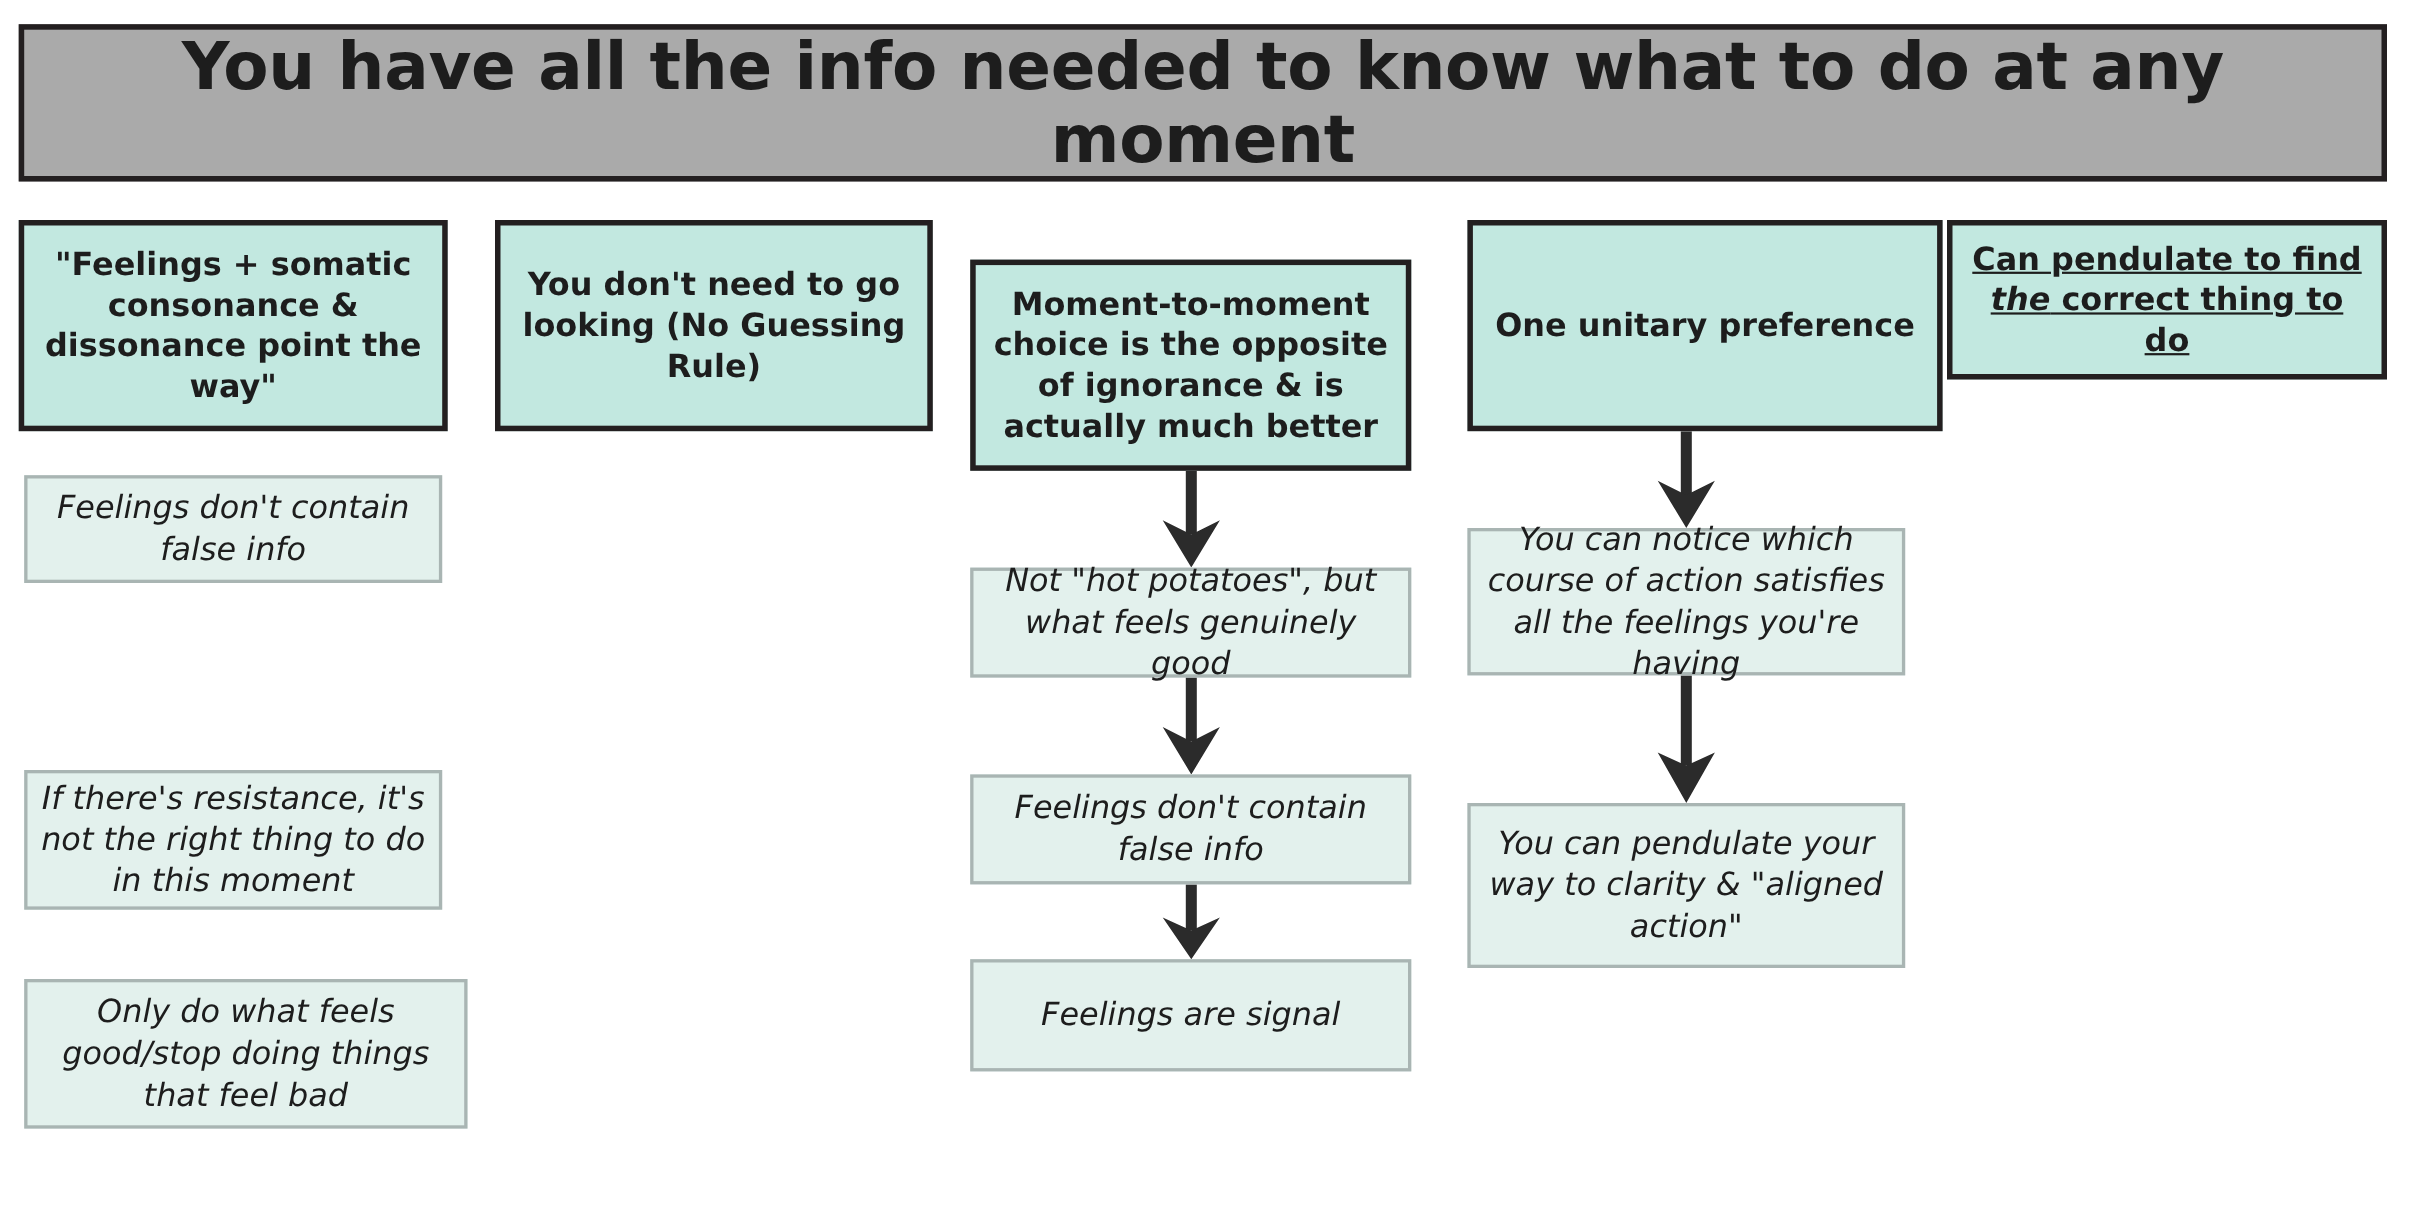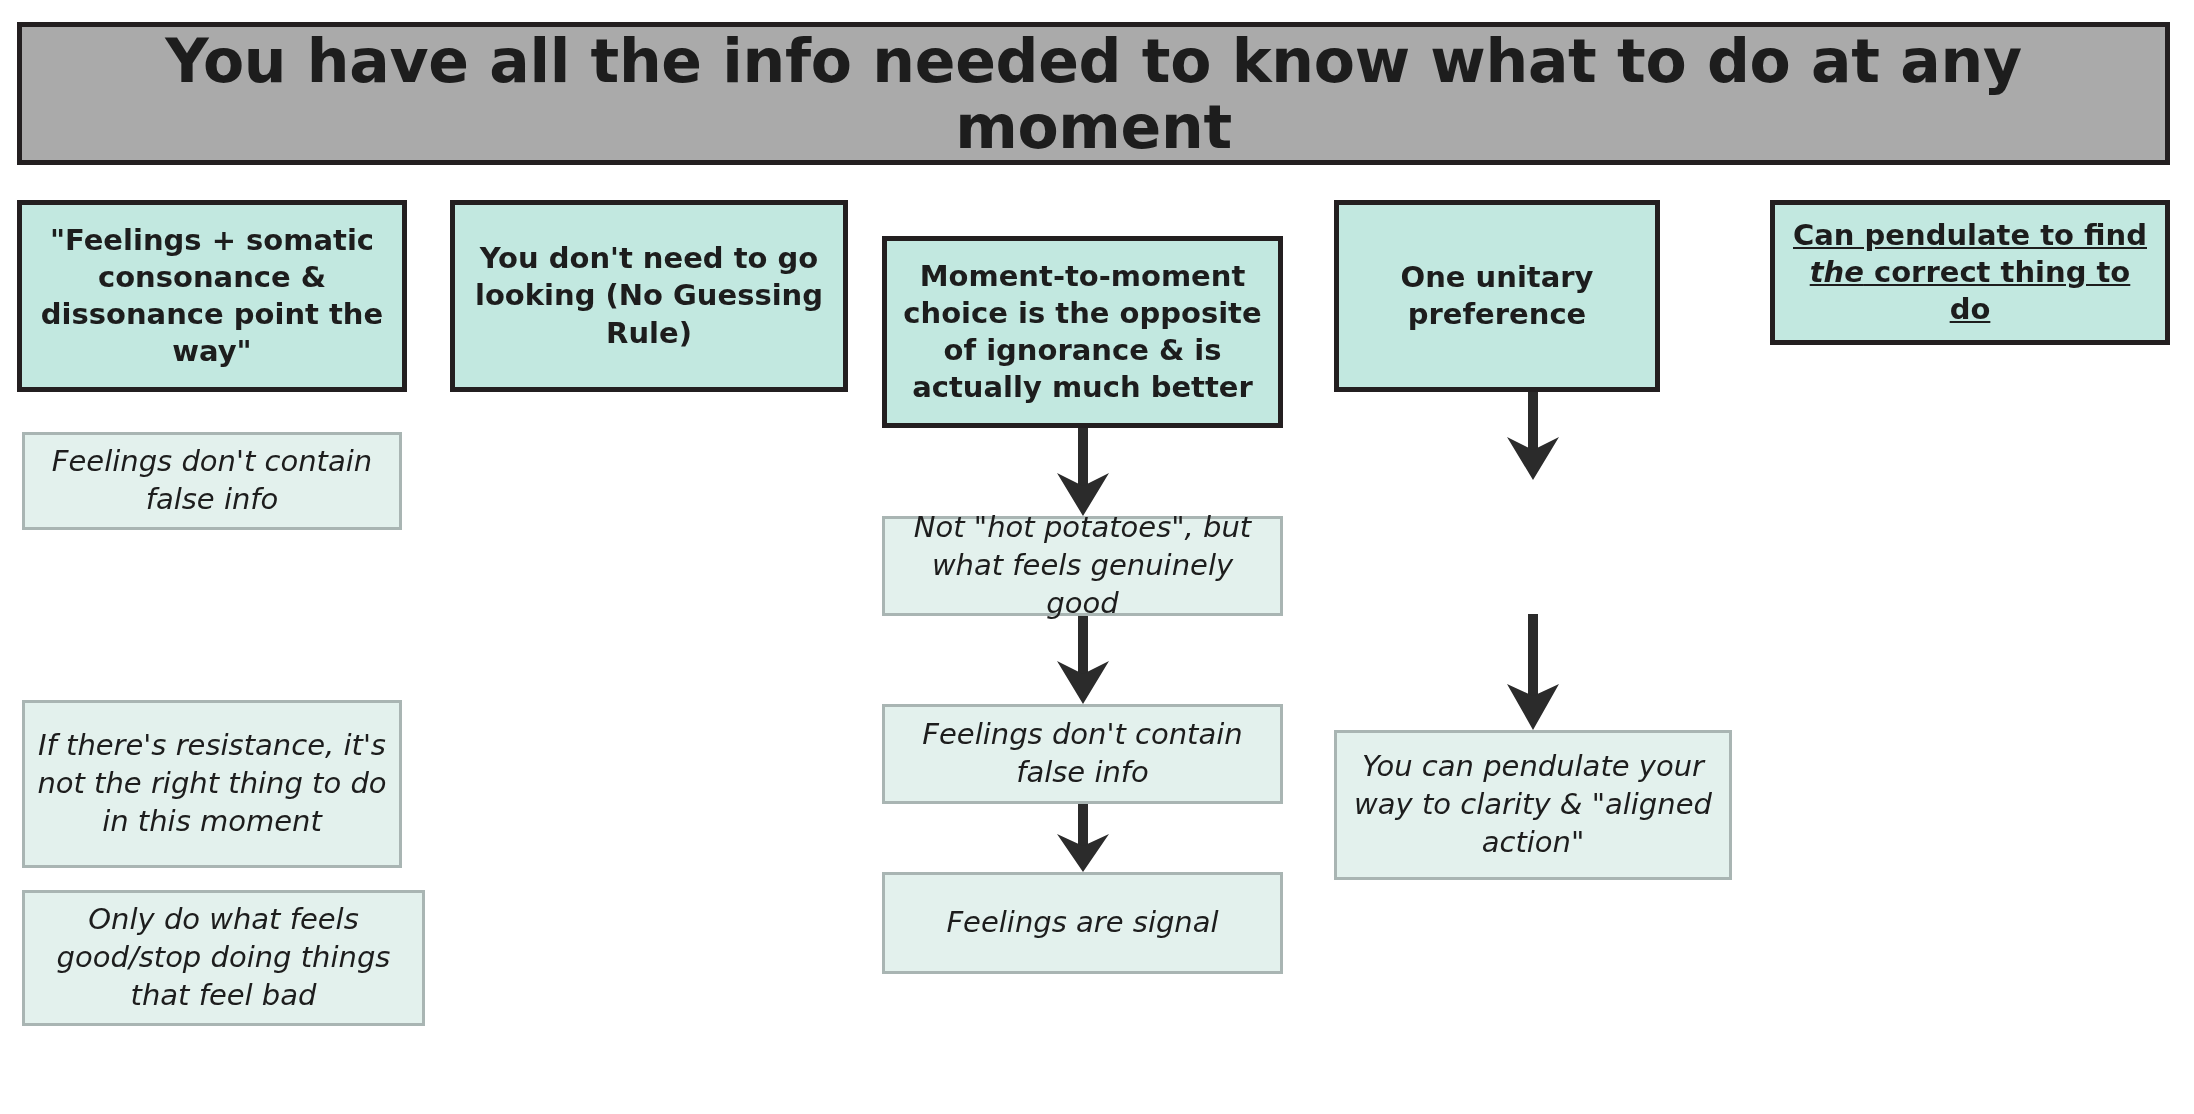--- a/index.html
+++ b/index.html
@@ -102,21 +102,21 @@
 
   <div class="head-box" style="height:192px;">
     <div class="head-text">"Feelings + somatic consonance &amp; dissonance point the way"</div>
   </div>
 
   <div class="sub-box" style="position:absolute; left:5px; top:232px; width:380px; height:98px;">
     <div class="sub-text">Feelings don't contain false info</div>
   </div>
 
 
-  <div class="sub-box" style="position:absolute; left:5px; top:500px; width:380px; height:168px;">
+  <div class="sub-box" style="position:absolute; left:5px; top:500px; width:380px; height:127px;">
     <div class="sub-text">If there's resistance, it's not the right thing to do in this moment</div>
   </div>
 
   <div class="sub-box" style="position:absolute; left:5px; top:690px; width:403px; height:136px;text-align:center;">
     <div class="sub-text">Only do what feels good/stop doing things that feel bad</div>
   </div>
 </div>
 
 <div class="column" id="col2" style="left:450px; width:398px;border-radius:20px;">
 
@@ -158,33 +158,36 @@
       <rect x="25" y="0" width="10" height="42" fill="#2b2b2b"></rect>
       <path d="M 4 30 L 30 68 L 56 30 L 30 42 Z" fill="#2b2b2b"></path>
     </svg>
   </div>
 
   <div class="sub-box" style="position:absolute; left:0px; top:636px; width:401px; height:102px;">
     <div class="sub-text">Feelings are signal</div>
   </div>
 </div>
 
-<div class="column" id="col4" style="left:1334px; width:326px;">
+<div class="column" id="col4" style="left:1334px; width:432px;">
 
   <div class="head-box" style="height:192px;">
     <div class="head-text">One unitary preference</div>
   </div>
 
   <div class="arrow" style="left:169px; top:192px; height:88px;">
     <svg width="60" height="88" viewBox="0 0 60 88" aria-hidden="true">
       <rect x="25" y="0" width="10" height="58" fill="#2b2b2b"></rect>
       <path d="M 4 45 L 30 88 L 56 45 L 30 58 Z" fill="#2b2b2b"></path>
     </svg>
   </div>
 
+  <div class="sub-box" style="position:absolute; left:0px; top:280px; width:398px; height:134px;">
+    <div class="sub-text">You can notice which course of action satisfies all the feelings you're having</div>
+  </div>
 
   <div class="arrow" style="left:169px; top:414px; height:116px;">
     <svg width="60" height="116" viewBox="0 0 60 116" aria-hidden="true">
       <rect x="25" y="0" width="10" height="82" fill="#2b2b2b"></rect>
       <path d="M 4 70 L 30 116 L 56 70 L 30 82 Z" fill="#2b2b2b"></path>
     </svg>
   </div>
 
   <div class="sub-box" style="position:absolute; left:0px; top:530px; width:398px; height:150px;">
     <div class="sub-text">You can pendulate your way to clarity &amp; "aligned action"</div>

